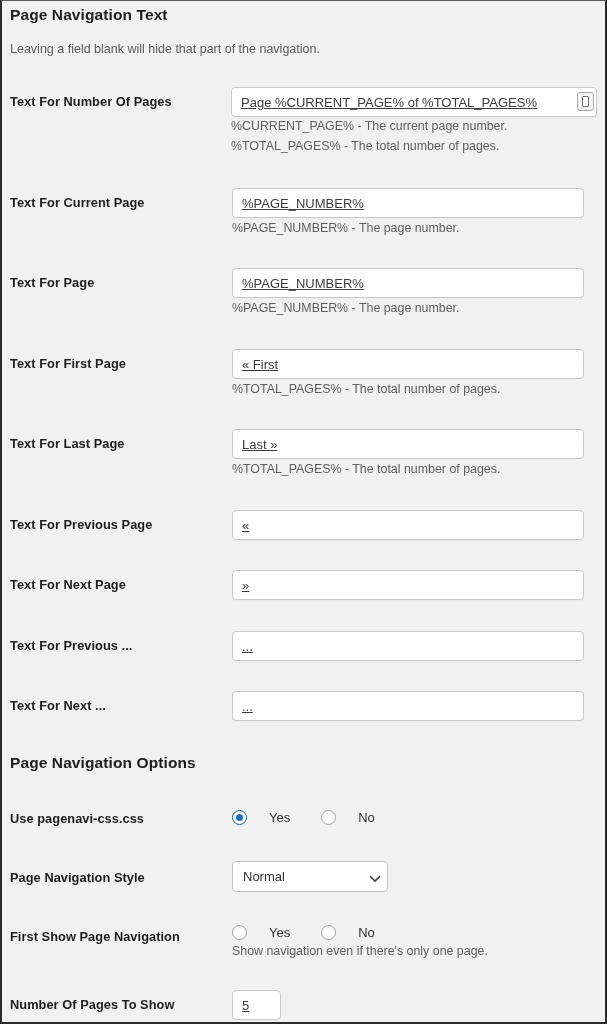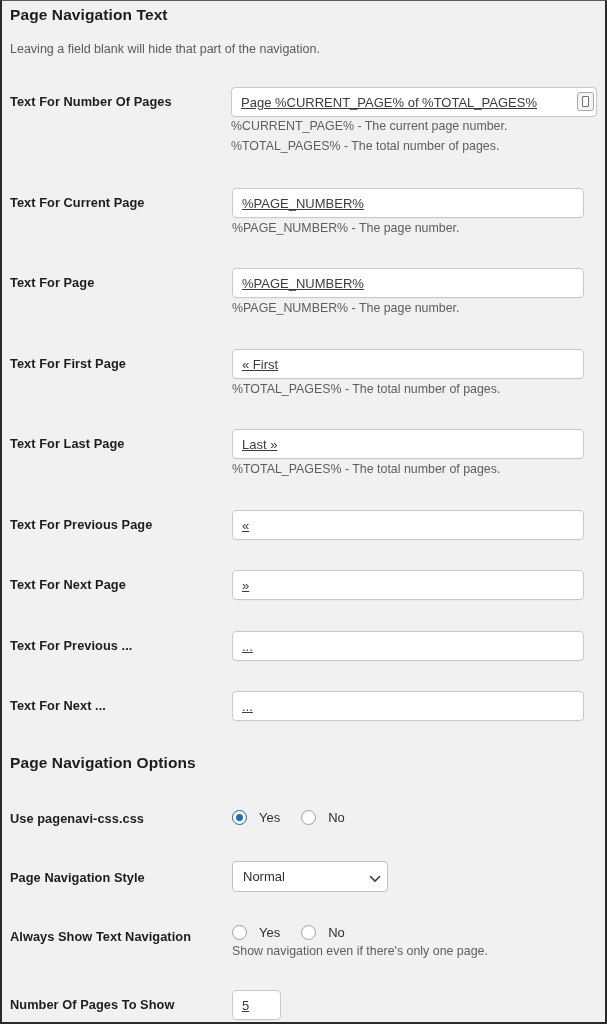--- a/index.html
+++ b/index.html
@@ -103,21 +103,21 @@
     border-radius: 1px;
     background: #ffffff;
     box-sizing: border-box;
   }
 
   
   .radio-group {
     position: absolute;
     display: flex;
     align-items: center;
-    gap: 12px;
+    gap: 22px;
   }
   .radio {
     width: 15px;
     height: 15px;
     border-radius: 50%;
     border: 1px solid #a0a0a0;
     background: #fdfdfd;
     box-sizing: border-box;
     display: inline-block;
     position: relative;
@@ -223,21 +223,21 @@
     <div class="label" style="top:869px;">Page Navigation Style</div>
     <div class="select" style="left:230px; top:860px; width:156px;">
       <span>Normal</span>
       <span class="chev">
         <svg viewBox="0 0 12 12" width="12" height="12" aria-hidden="true">
           <path d="M1.5 3.6 L6 8.1 L10.5 3.6" fill="none" stroke="#444" stroke-width="1.5" stroke-linecap="round" stroke-linejoin="round"></path>
         </svg>
       </span>
     </div>
 
-    <div class="label" style="top:928px;">Always Show Text Navigation</div>
+    <div class="label" style="top:928px;">First Show Page Navigation</div>
     <div class="radio-group" style="left:230px; top:924px;">
       <span class="radio"></span>
       <span class="radio-label">Yes</span>
       <span class="radio"></span>
       <span class="radio-label">No</span>
     </div>
     <div class="hint" style="left:230px; top:943px;">Show navigation even if there's only one page.</div>
 
     <div class="label" style="top:996px;">Number Of Pages To Show</div>
     <input class="text-input" type="text" style="left: 230px; top: 989px; width: 49px;" value="5">

